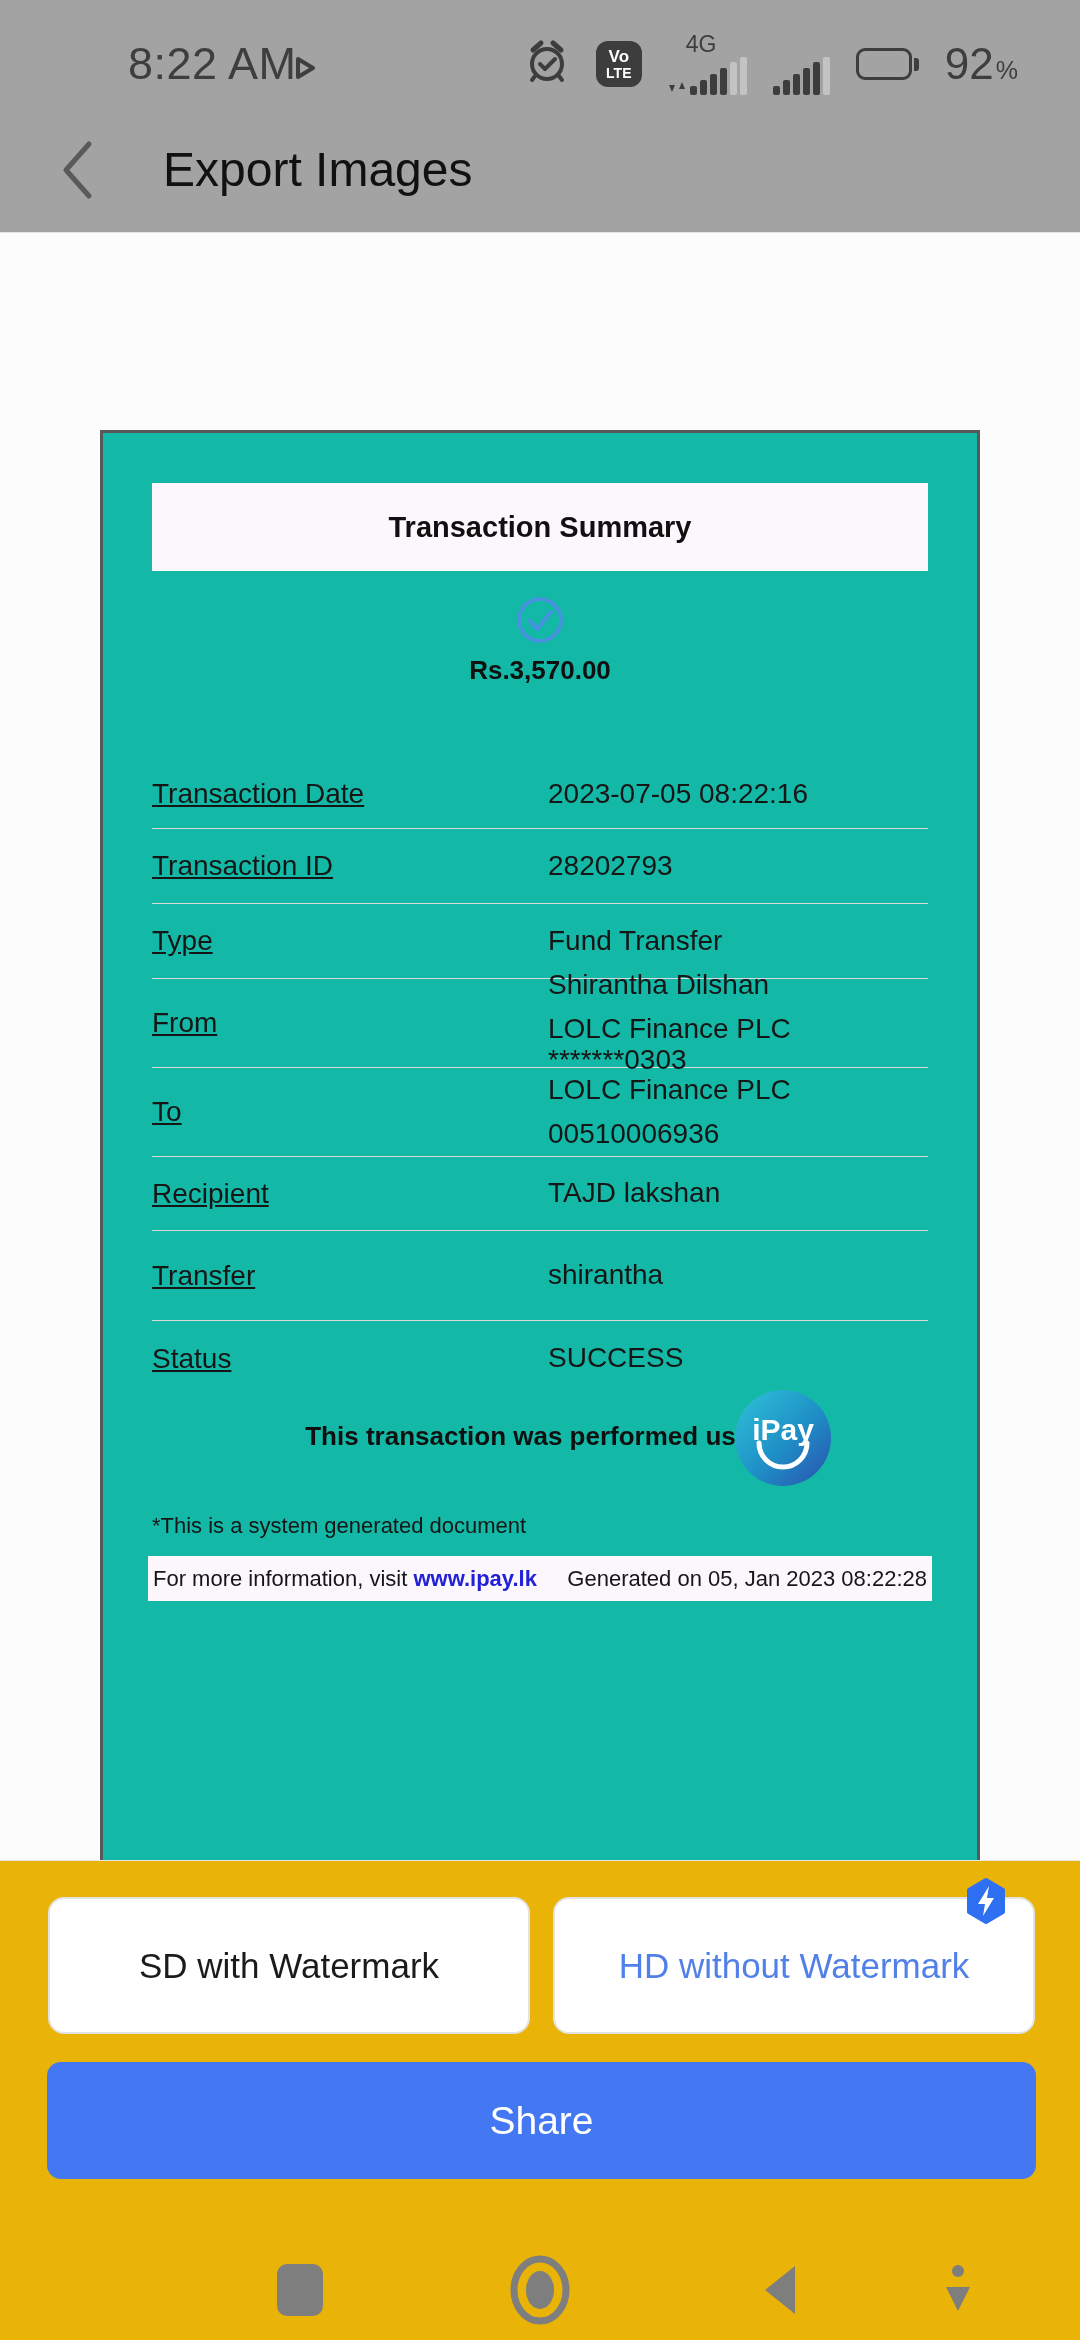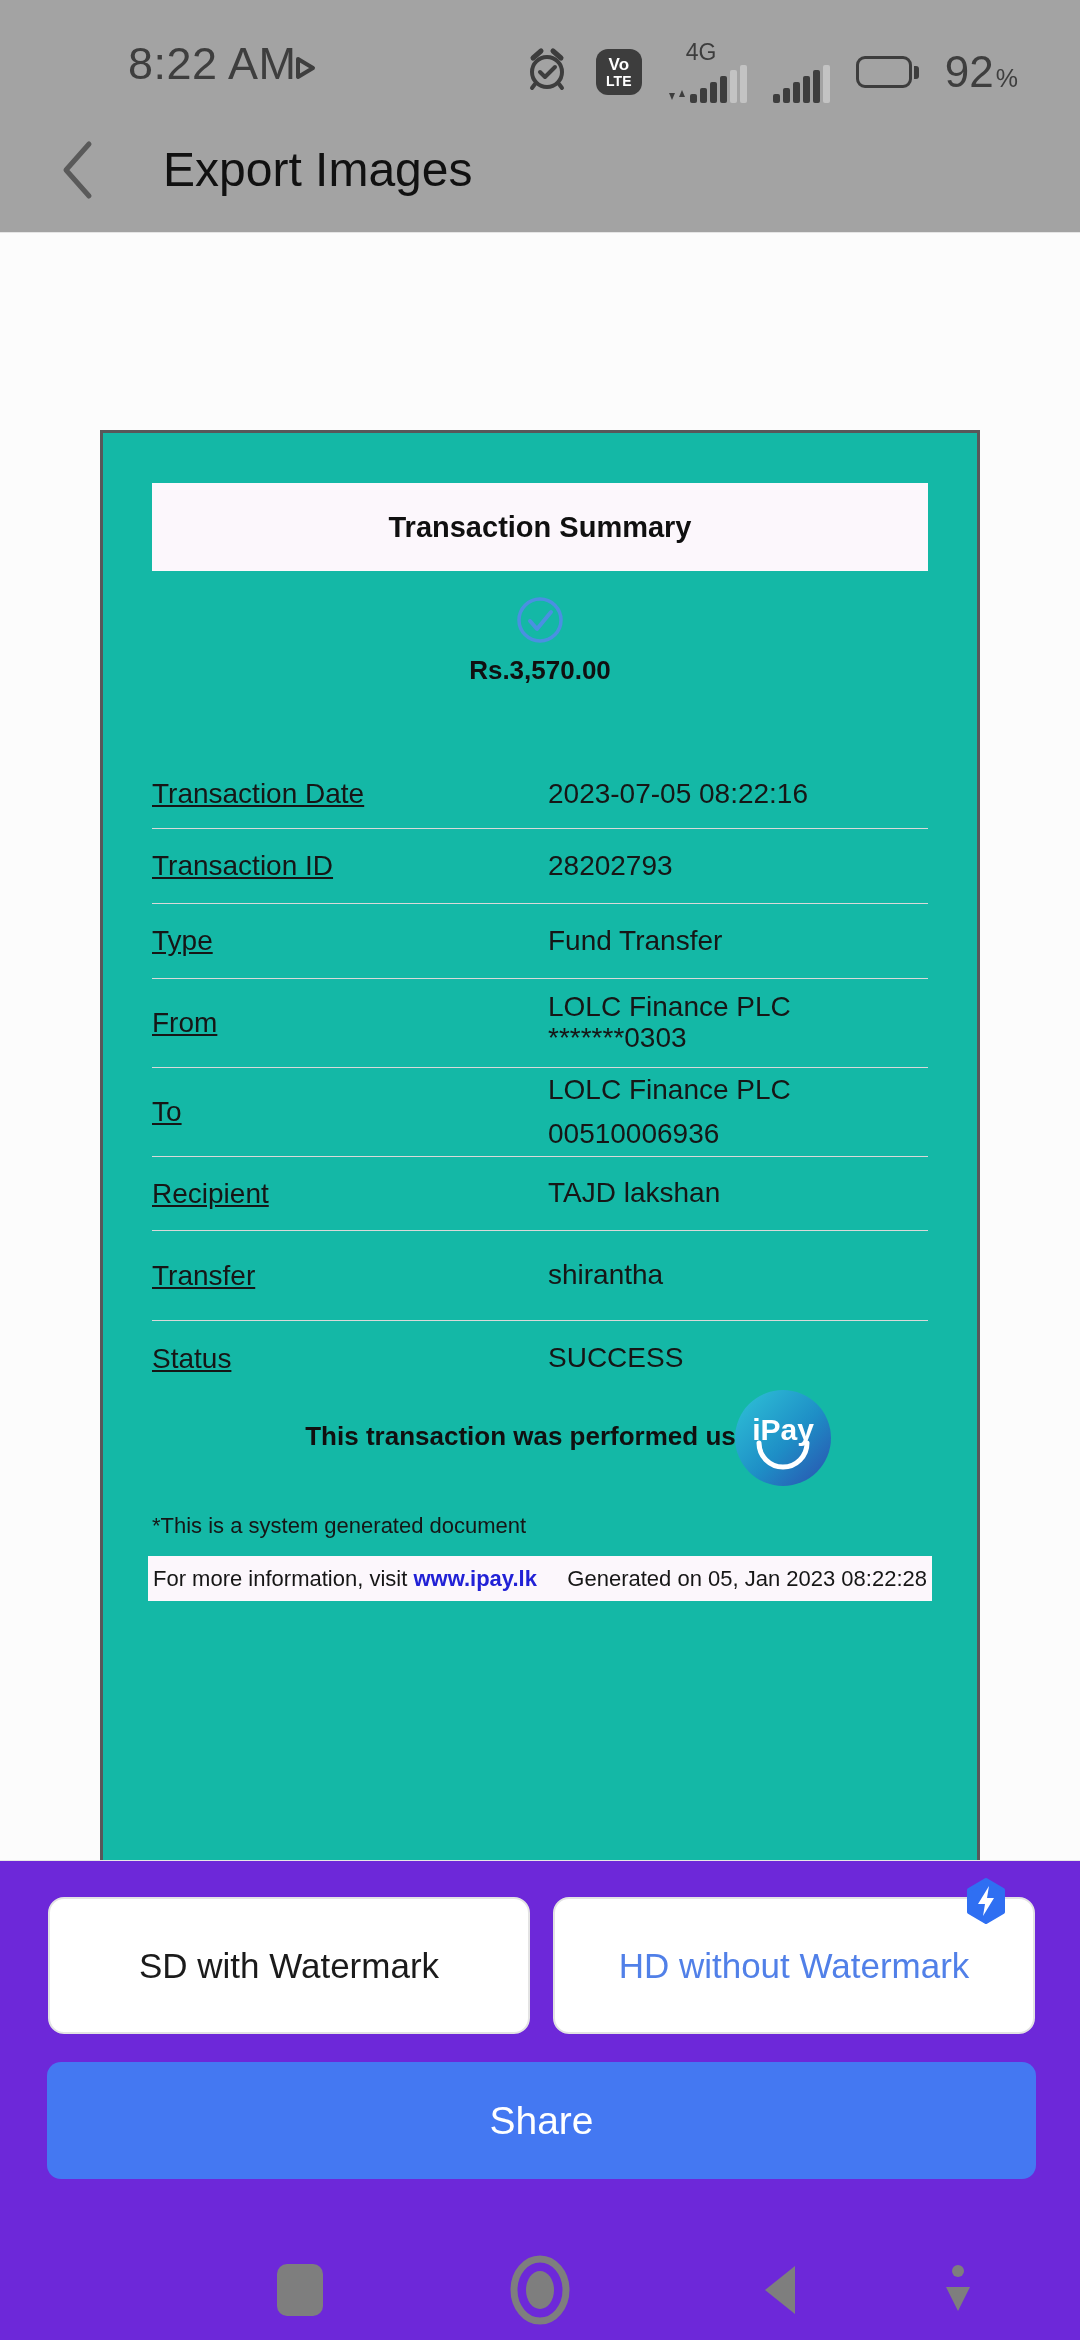--- a/index.html
+++ b/index.html
@@ -4,21 +4,21 @@
 <style>
   html,body{margin:0;padding:0;background:#fcfcfc;}
   .screen{position:relative;width:1080px;height:2340px;background:#fcfcfc;overflow:hidden;
           font-family:"Liberation Sans","DejaVu Sans",sans-serif;}
 
   
   .top-chrome{position:absolute;left:0;top:0;width:1080px;height:233px;background:#a3a3a3;
               border-bottom:1px solid #e5e5e5;box-sizing:border-box;}
   .time{position:absolute;left:128px;top:38px;font-size:45px;color:#3e3e3e;letter-spacing:.5px;}
   .play-tri{position:absolute;left:293px;top:55px;}
-  .status-icons{position:absolute;right:62px;top:36px;height:72px;display:flex;align-items:center;gap:26px;}
+  .status-icons{position:absolute;right:62px;top:28px;height:72px;display:flex;align-items:center;gap:26px;}
   .volte{width:46px;height:46px;background:#3d3d3d;border-radius:12px;color:#fff;display:flex;
          flex-direction:column;align-items:center;justify-content:center;line-height:1;}
   .volte .l1{font-size:17px;font-weight:bold;}
   .volte .l2{font-size:14px;font-weight:bold;margin-top:1px;}
   .sig{position:relative;display:flex;align-items:flex-end;gap:3px;height:62px;padding-top:24px;box-sizing:border-box;}
   .sig .bar{width:7px;border-radius:2px;background:#3d3d3d;}
   .sig .bar.dim{background:#c3c3c3;}
   .sig .netlabel{position:absolute;left:18px;top:-2px;font-size:23px;color:#3d3d3d;}
   .battery{display:flex;align-items:center;}
   .batt-body{width:56px;height:32px;border:3px solid #3d3d3d;border-radius:9px;padding:3px;box-sizing:border-box;}
@@ -52,21 +52,21 @@
                  font-size:26px;font-weight:bold;color:#101010;}
   .ipay-logo{position:absolute;left:630px;top:955px;width:100px;height:100px;}
   .doc-footnote{position:absolute;left:49px;top:1080px;font-size:22px;color:#161616;}
   .doc-footer-strip{position:absolute;left:45px;top:1123px;width:784px;height:45px;background:#fcf7fc;
                     display:flex;align-items:center;justify-content:space-between;padding:0 5px;box-sizing:border-box;}
   .foot-left{font-size:22px;color:#161616;}
   .foot-link{color:#2121d6;font-weight:bold;}
   .foot-right{font-size:22px;color:#161616;}
 
   
-  .bottom-sheet{position:absolute;left:0;top:1860px;width:1080px;height:480px;background:#6d28d9;
+  .bottom-sheet{position:absolute;left:0;top:1860px;width:1080px;height:480px;background:#eab308;
                 border-top:1px solid #e7e7e7;box-sizing:border-box;}
   .opt-card{position:absolute;top:36px;width:482px;height:137px;background:#fff;border:2px solid #e3e3e3;
             border-radius:16px;display:flex;align-items:center;justify-content:center;box-sizing:border-box;}
   .opt-sd{left:48px;}
   .opt-hd{left:553px;}
   .opt-sd .opt-label{font-size:35px;color:#1b1b1b;font-weight:500;}
   .opt-hd .opt-label{font-size:35px;color:#5180e8;font-weight:500;}
   .hd-badge{position:absolute;left:964px;top:16px;}
   .share-btn{position:absolute;left:47px;top:201px;width:989px;height:117px;background:#4478f2;border-radius:14px;
              display:flex;align-items:center;justify-content:center;}
@@ -180,20 +180,21 @@
       </div>
       <div class="t-row" style="height:75px">
         <div class="t-label">Type</div>
         <div class="t-vals">
             <div class="t-val">Fund Transfer</div>
           </div>
       </div>
       <div class="t-row" style="height:89px">
         <div class="t-label">From</div>
         <div class="t-vals">
+          <div class="t-val">Shirantha Dilshan</div>
           <div class="t-val">LOLC Finance PLC *******0303</div>
         </div>
       </div>
       <div class="t-row" style="height:89px">
         <div class="t-label">To</div>
         <div class="t-vals">
           <div class="t-val">LOLC Finance PLC</div>
           <div class="t-val">00510006936</div>
         </div>
       </div>

